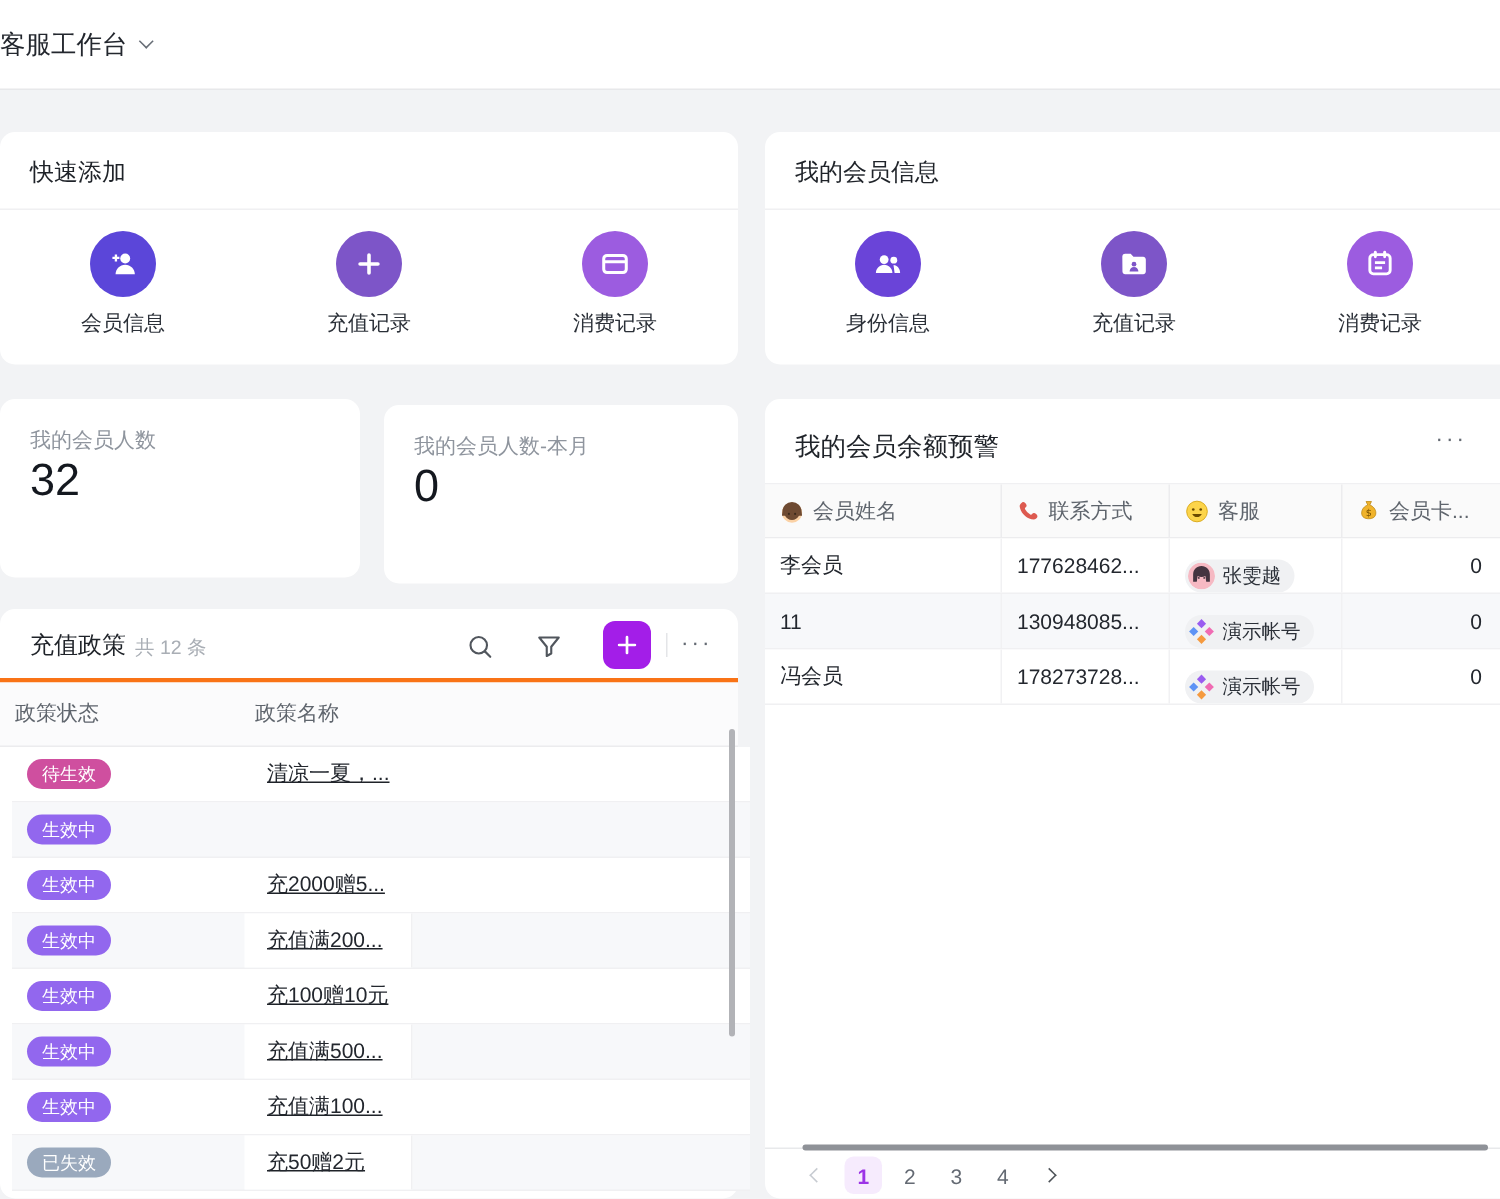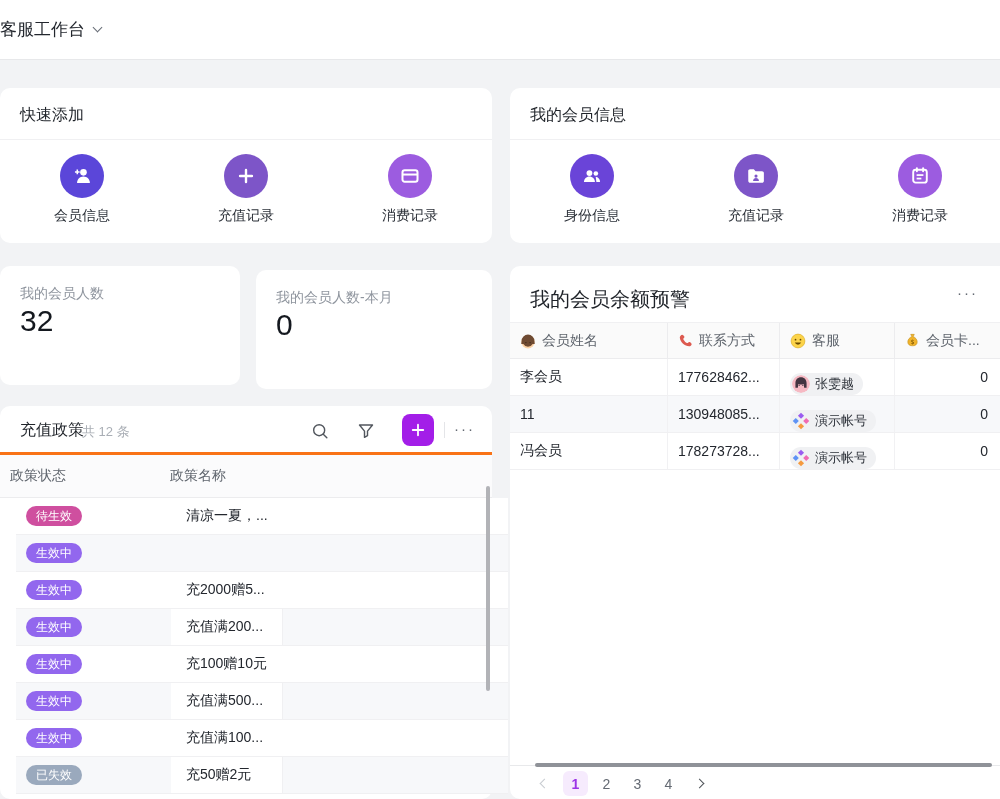--- a/index.html
+++ b/index.html
@@ -32,21 +32,21 @@
     align-items:center; justify-content:center; }
   .action-label { font-size:14px; color:#2b3038; }
 
   
   .stat { padding:19px 20px; }
   .stat-label { font-size:14px; color:#8f959e; }
   .stat-value { margin-top:1px; font-size:30px; font-weight:400; color:#14181f; }
 
   
   #balance-card { left:510px; top:266px; width:540px; height:533px; }
-  .ba-title { position:absolute; left:20px; top:20px; font-size:20px; font-weight:500; }
+  .ba-title { position:absolute; left:20px; top:20px; font-size:17px; font-weight:500; }
   #balance-more { right:72px; top:18px; }
   .ba-divider { position:absolute; left:0; top:56px; width:100%; border-top:1px solid #f0f0f2; }
   .ba-header { position:absolute; left:0; top:57px; width:540px; height:36px;
     display:flex; background:#fafafa; border-bottom:1px solid #ececee; }
   .ba-hcell { display:flex; align-items:center; gap:6px; padding-left:10px;
     font-size:14px; color:#5f656d; border-right:1px solid #ececee; }
   .ba-rows { position:absolute; left:0; top:93px; width:540px; }
   .ba-row { display:flex; height:37px; border-bottom:1px solid #f0f0f2; background:#fff; cursor:pointer; }
   .ba-row.striped { background:#f7f8fa; }
   .ba-cell { display:flex; align-items:center; padding-left:10px; font-size:14px;
@@ -63,33 +63,33 @@
   .page-item { min-width:25px; height:25px; display:flex; align-items:center; justify-content:center;
     font-size:14px; color:#646a73; border-radius:6px; cursor:pointer; }
   .page-item.active { background:#f6ebfd; color:#9c34e6; font-weight:700; }
   .pg-prev { color:#c7cbd1; } .pg-next { color:#4e5358; }
 
   
   #policy-card { left:0; top:406px; width:492px; height:393px; }
   .po-head { position:absolute; left:0; top:0; width:492px; height:49px;
     border-bottom:3px solid #f97316; }
   .po-title { position:absolute; left:20px; top:14px; font-size:16px; font-weight:500; }
-  .po-count { position:absolute; left:82px; top:17px; font-size:13px; color:#a9aeb5; }
+  .po-count { position:absolute; left:90px; top:17px; font-size:13px; color:#a9aeb5; }
   .tool-icon { position:absolute; top:15px; width:20px; height:20px; cursor:pointer; }
   #search-tool { left:310px; } #filter-tool { left:356px; }
   .add-btn { position:absolute; left:402px; top:8px; width:32px; height:32px;
     border-radius:8px; background:#a31ee8; border:none; display:flex;
     align-items:center; justify-content:center; cursor:pointer; }
   .tool-sep { position:absolute; left:444px; top:16px; width:1px; height:16px; background:#e4e5e8; }
   #policy-more { left:454px; top:14px; }
   .po-theader { position:absolute; left:0; top:49px; width:492px; height:43px;
     display:flex; align-items:center; background:#fbfbfc; border-bottom:1px solid #ececee; }
   .po-h1 { width:155px; padding-left:10px; font-size:14px; color:#5f656d; }
   .po-h2 { width:112px; padding-left:15px; font-size:14px; color:#5f656d; }
-  .po-rows { position:absolute; left:16px; top:92px; width:492px; }
+  .po-rows { position:absolute; left:8px; top:92px; width:492px;text-decoration:underline; }
   .po-row { display:flex; height:37px; align-items:center; border-bottom:1px solid #f0f0f2;
     background:#fff; cursor:pointer; }
   .po-row.striped { background:#f7f8fa; }
   .po-cell-status { width:155px; padding-left:10px; }
   .po-cell-name { width:112px; height:100%; display:flex; align-items:center;
     padding-left:15px; font-size:14px; color:#23272e; white-space:nowrap; }
   .po-row.striped .po-cell-name { background:#fff; border-right:1px solid #f0f0f2; }
   .pill { display:inline-block; padding:2px 10px; border-radius:11px;
     font-size:12px; color:#fff; line-height:16px; }
   .pill.pending { background:#cf4f9f; }

